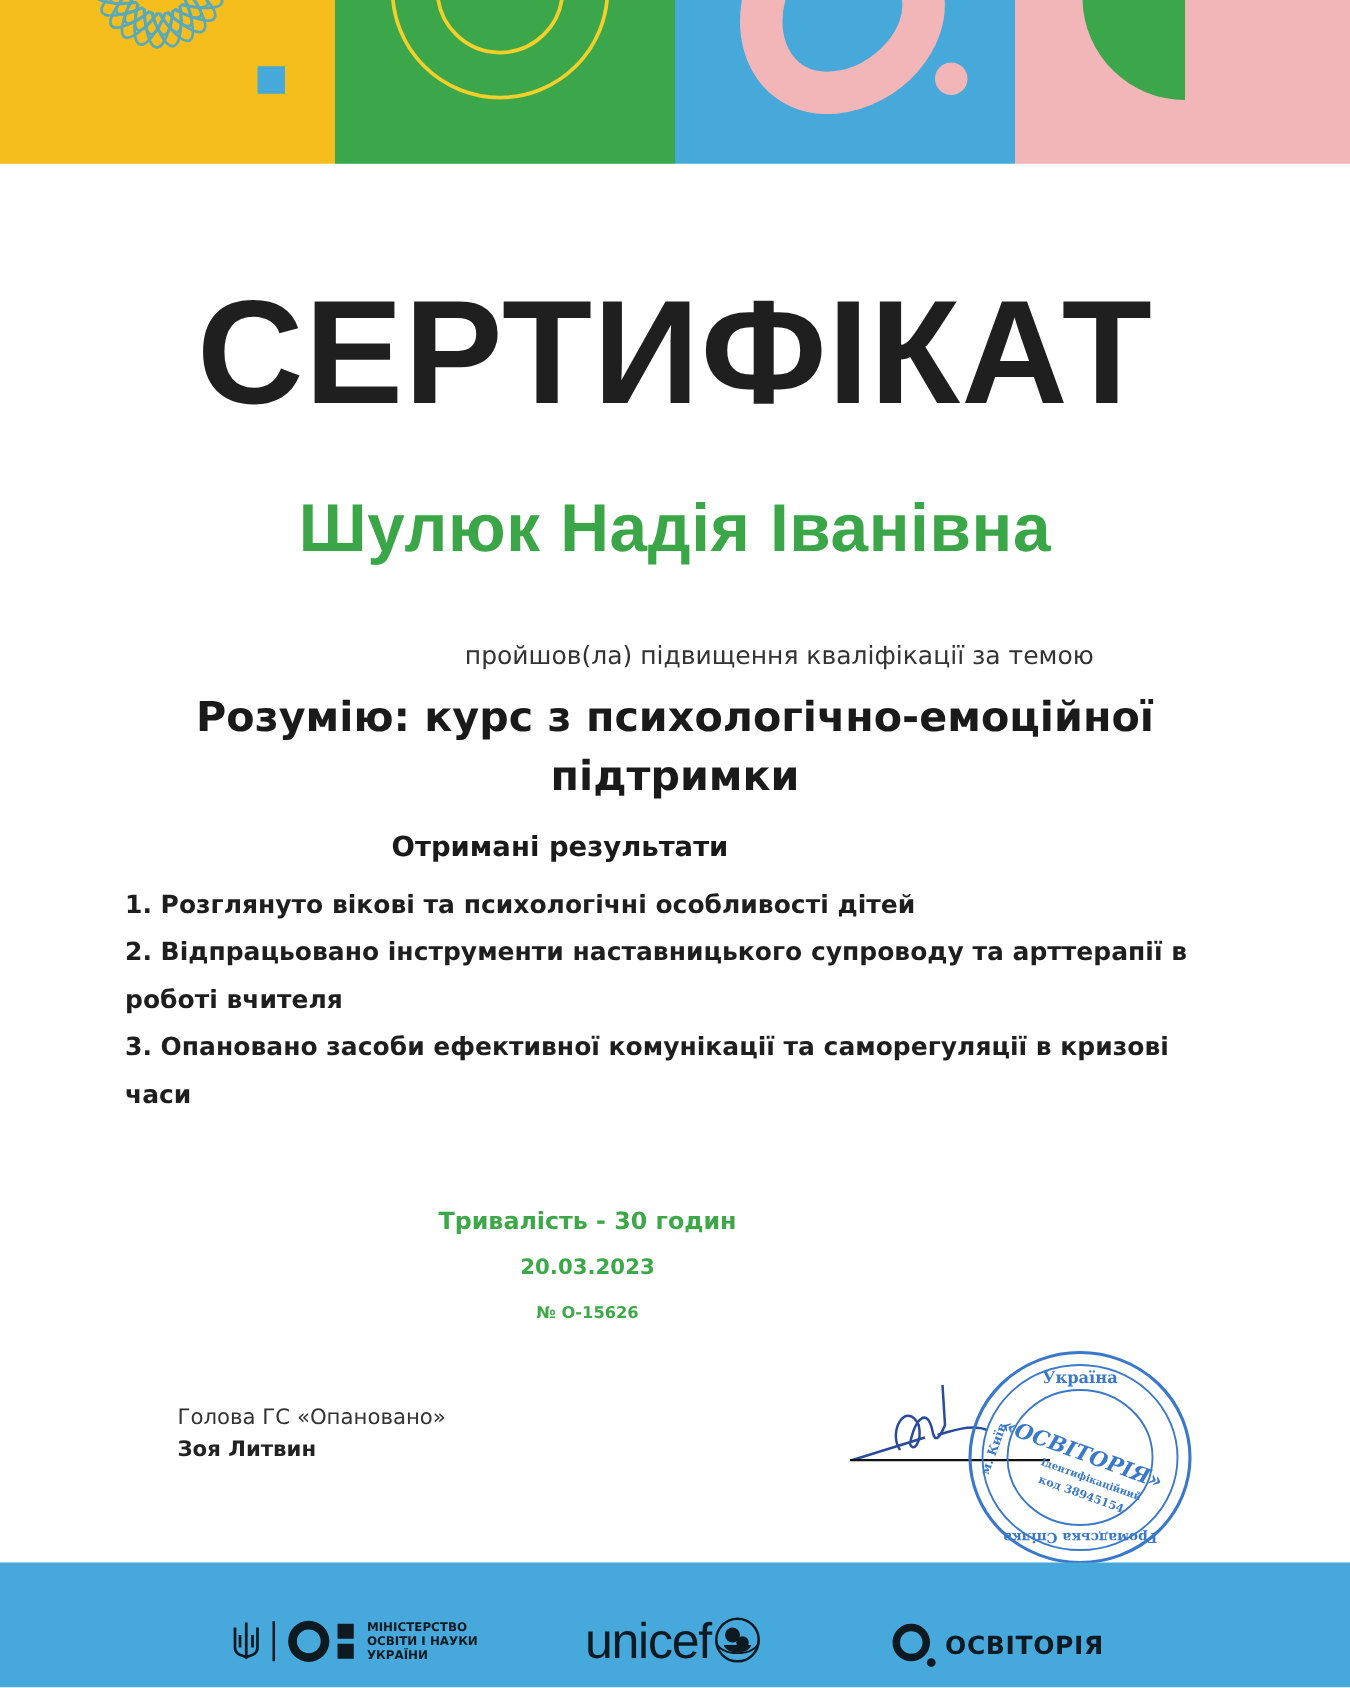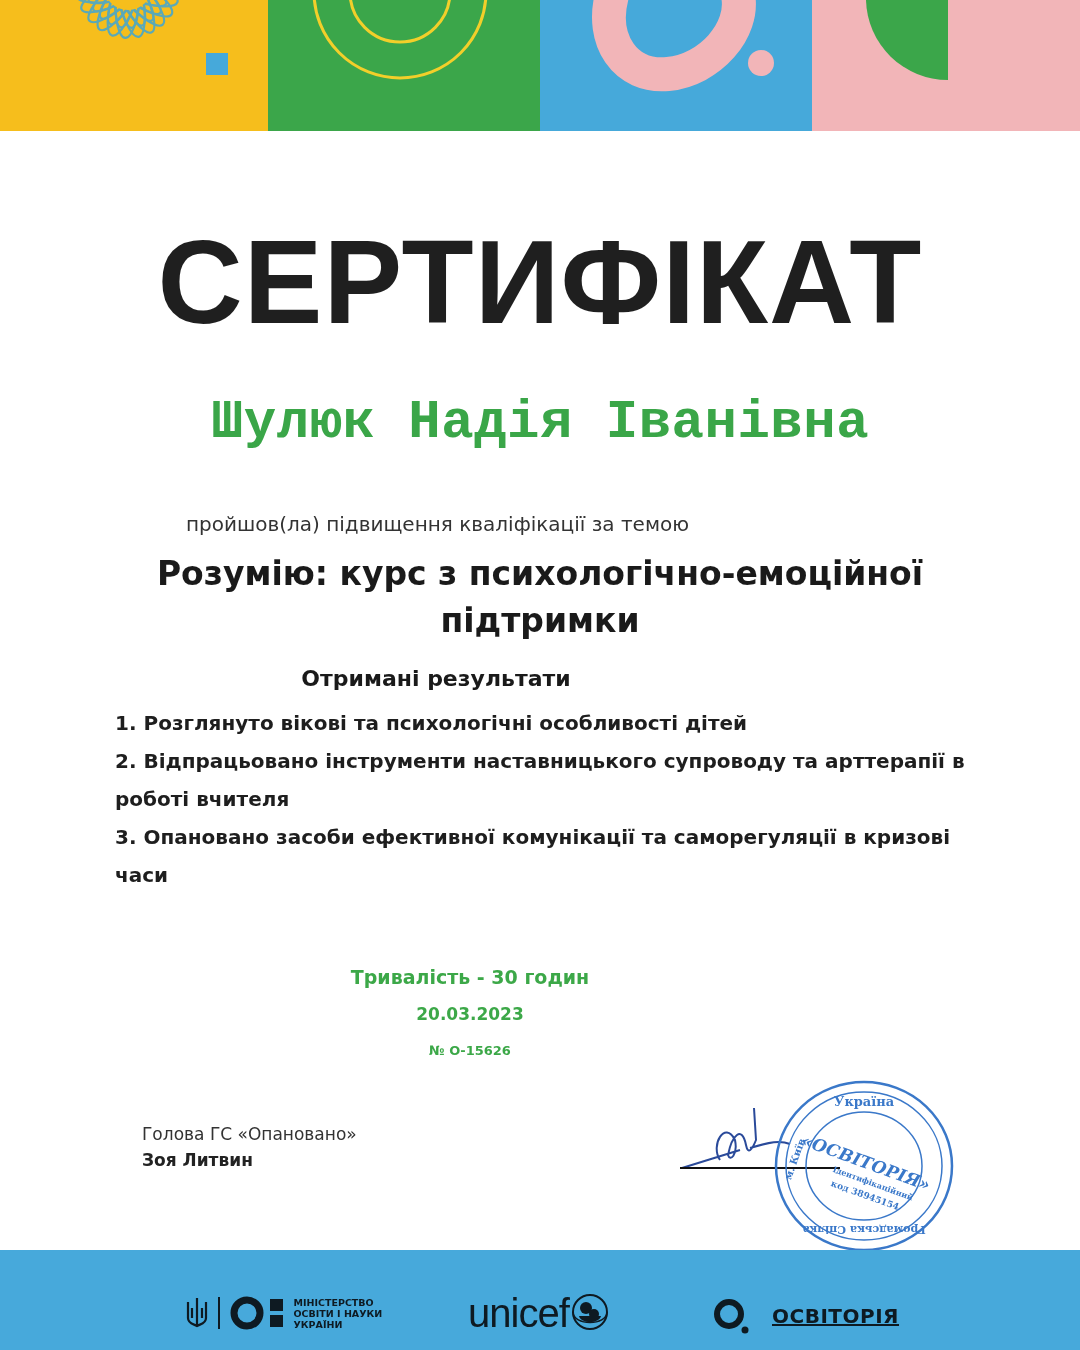--- a/index.html
+++ b/index.html
@@ -11,32 +11,32 @@
     .panel-yellow { width: 268px; background: #f6be1c; }
     .panel-green { width: 272px; background: #3ba64a; }
     .panel-blue { width: 272px; background: #46a9da; }
     .panel-pink { width: 268px; background: #f2b5b8; }
 
     .title { position: absolute; top: 218px; left: 0; width: 1080px; text-align: center;
       font-size: 118px; font-weight: 700; color: #1f1f1f; letter-spacing: 1px;
       font-family: "Liberation Sans", sans-serif; line-height: 1.1; }
 
     .recipient { position: absolute; top: 392px; left: 0; width: 1080px; text-align: center;
-      font-size: 54px; font-weight: 700; color: #3aa648; font-family: Liberation Mono, monospace; letter-spacing: 0.5px; }
+      font-size: 54px; font-weight: 700; color: #3aa648; font-family: Liberation Sans, sans-serif; letter-spacing: 0.5px; }
 
-    .subtitle { position: absolute; top: 512px; left: 0; width: 875px; text-align: center;
+    .subtitle { position: absolute; top: 512px; left: 0; width: 875px; text-align: right;
       font-size: 20px; color: #333; font-family: "DejaVu Sans", sans-serif; }
 
     .course { position: absolute; top: 550px; left: 90px; width: 900px; text-align: center;
       font-size: 33px; font-weight: 700; color: #1a1a1a; line-height: 47px; font-family: "DejaVu Sans", sans-serif; }
 
-    .results-heading { position: absolute; top: 666px; left: 0; width: 872px; text-align: center;
+    .results-heading { position: absolute; top: 666px; left: 12px; width: 872px; text-align: center;
       font-size: 22px; font-weight: 700; color: #1a1a1a; font-family: "DejaVu Sans", sans-serif; }
 
-    .results-list { position: absolute; top: 704px; left: 115px; width: 860px;
+    .results-list { position: absolute; top: 704px; left: 100px; width: 860px;
       font-size: 20px; font-weight: 700; color: #1e1e1e; line-height: 38px; font-family: "DejaVu Sans", sans-serif; }
     .results-list .item { display: block; }
 
     .meta { position: absolute; top: 962px; left: 0; width: 940px; text-align: center;
       color: #3ca848; font-weight: 700; font-family: "DejaVu Sans", sans-serif; }
     .meta .duration { font-size: 19px; height: 37px; line-height: 30px; }
     .meta .date { font-size: 17px; height: 37px; line-height: 30px; }
     .meta .number { font-size: 13px; height: 37px; line-height: 30px; }
 
     .signer { position: absolute; top: 1124px; left: 142px; font-family: "DejaVu Sans", sans-serif; }
@@ -45,21 +45,21 @@
 
     .signature { position: absolute; left: 680px; top: 1100px; width: 200px; height: 80px; }
     .stamp { position: absolute; left: 772px; top: 1078px; width: 184px; height: 176px; }
 
     .footer { position: absolute; left: 0; top: 1250px; width: 1080px; height: 100px; background: #47a9db; }
     .mon-logo { position: absolute; left: 186px; top: 1296px; display: flex; align-items: center; }
     .mon-text { font-size: 9.5px; font-weight: 700; color: #0e1a22; line-height: 11px; font-family: "DejaVu Sans", sans-serif; }
     .unicef { position: absolute; left: 468px; top: 1292px; display: flex; align-items: center; }
     .unicef-text { font-size: 40px; color: #0e1a22; font-family: "Liberation Sans", sans-serif; letter-spacing: -1px; line-height: 40px; }
     .osvitoria { position: absolute; left: 712px; top: 1297px; display: flex; align-items: center; }
-    .osvitoria-text { font-size: 20px; font-weight: 700; color: #0e1a22; font-family: "DejaVu Sans", sans-serif; letter-spacing: 0.5px; margin-left: 22px; text-decoration: underline; }
+    .osvitoria-text { font-size: 20px; font-weight: 700; color: #0e1a22; font-family: "DejaVu Sans", sans-serif; letter-spacing: 0.5px; margin-left: 6px; }
   </style>
 </head>
 <body>
 
 <div class="top-banner">
   <div class="panel panel-yellow">
     <svg width="268" height="131">
       <g fill="none" stroke="#5aa9b8" stroke-width="2.2">
         <ellipse cx="128" cy="-14" rx="10" ry="42" transform="rotate(-80 128 -14)"></ellipse>
         <ellipse cx="128" cy="-14" rx="10" ry="42" transform="rotate(-65 128 -14)"></ellipse>

